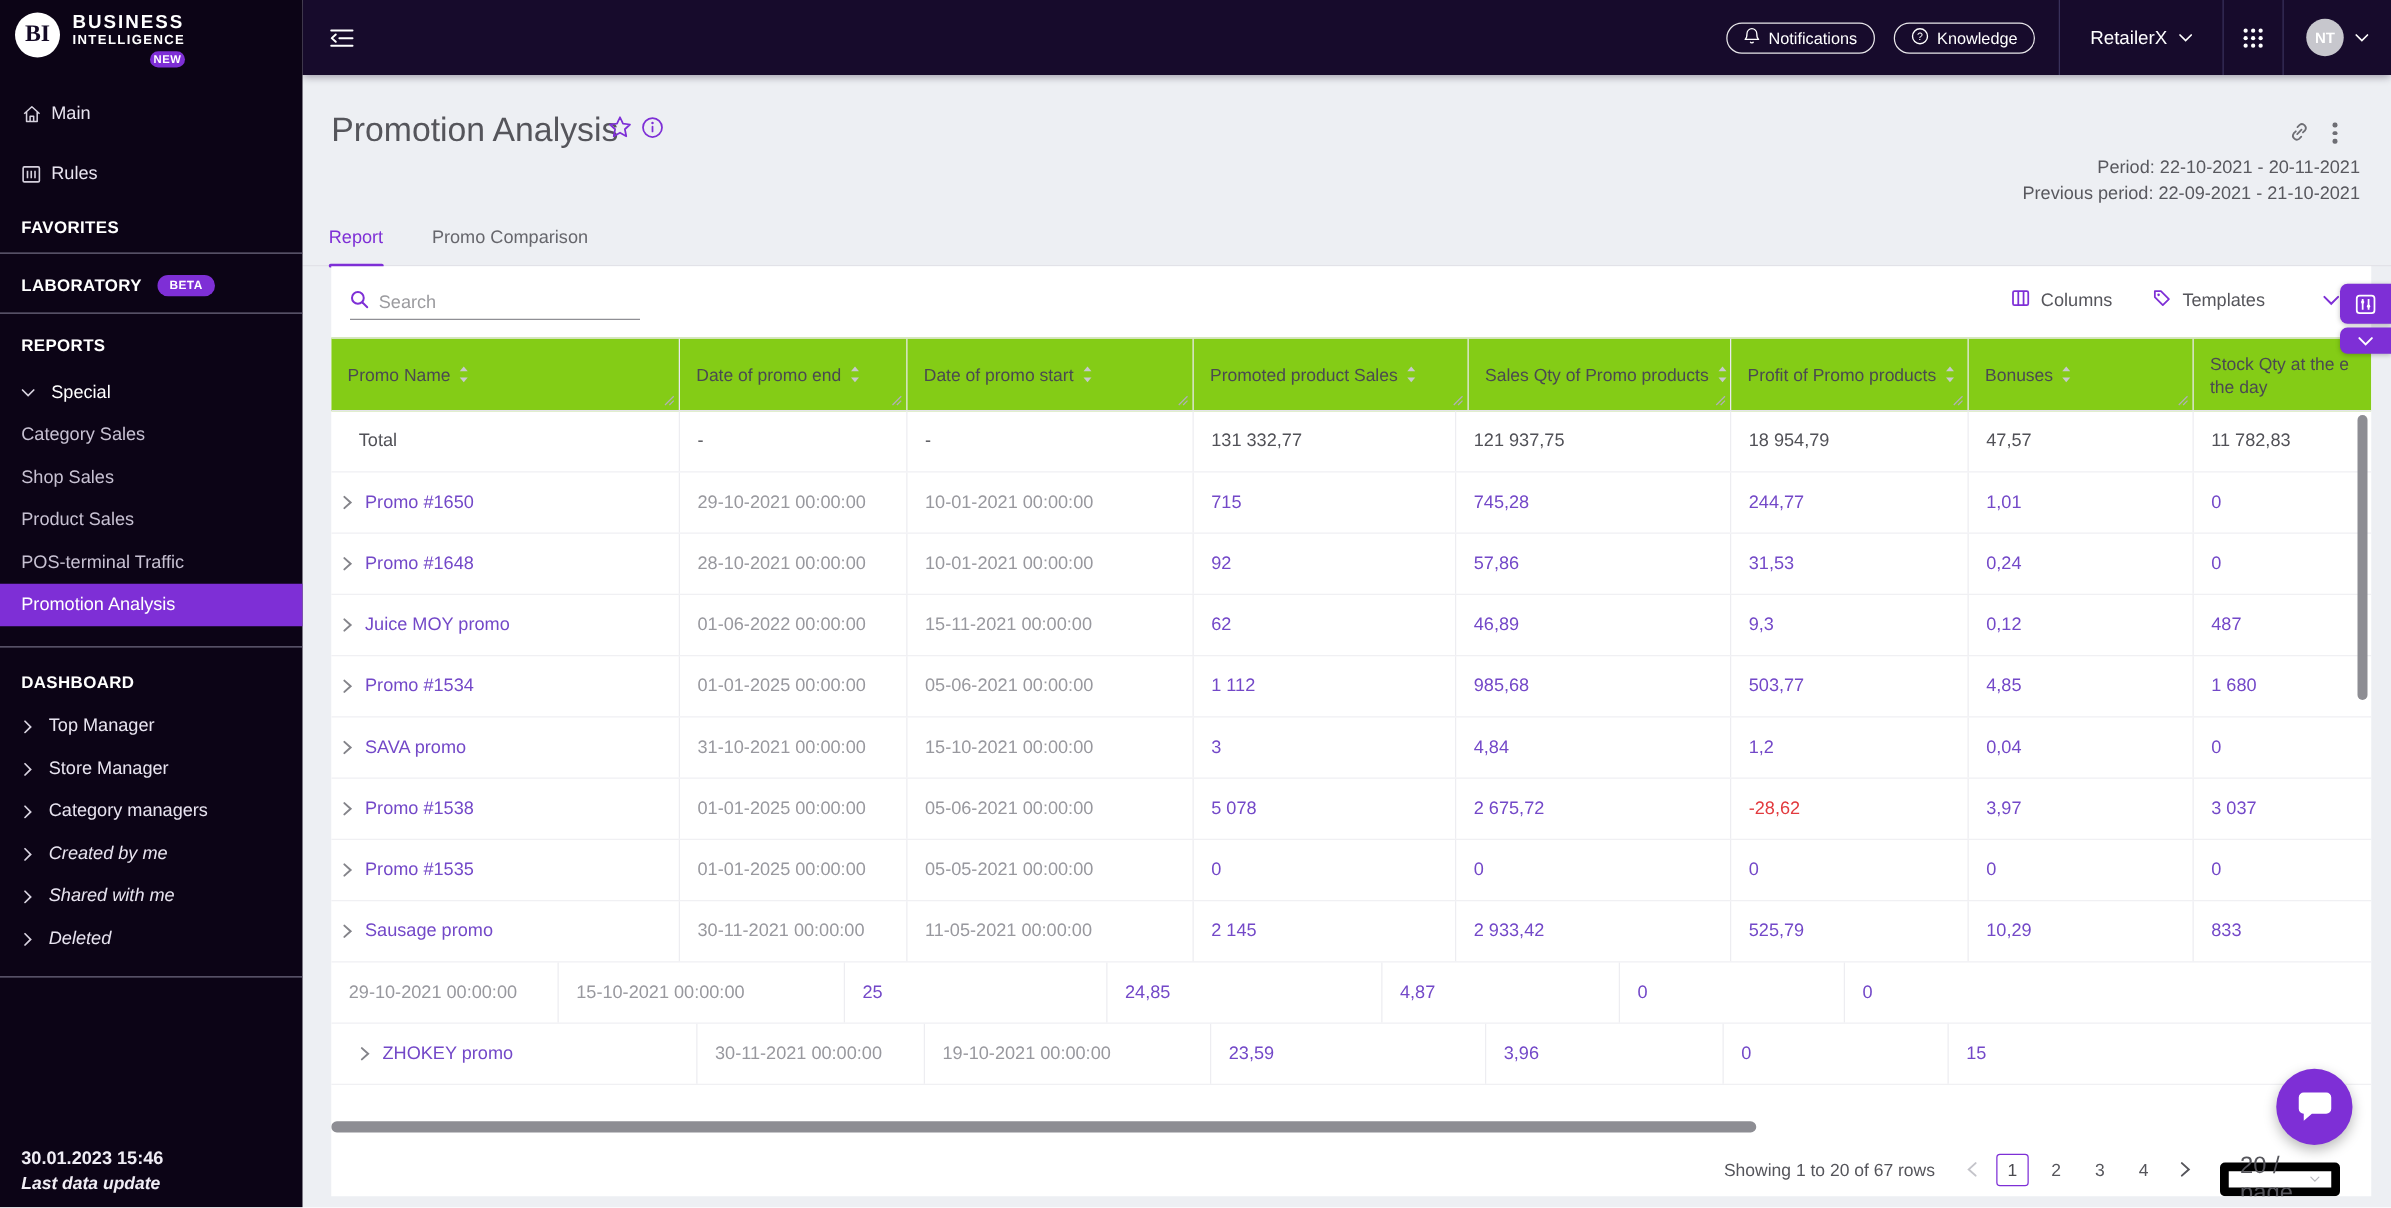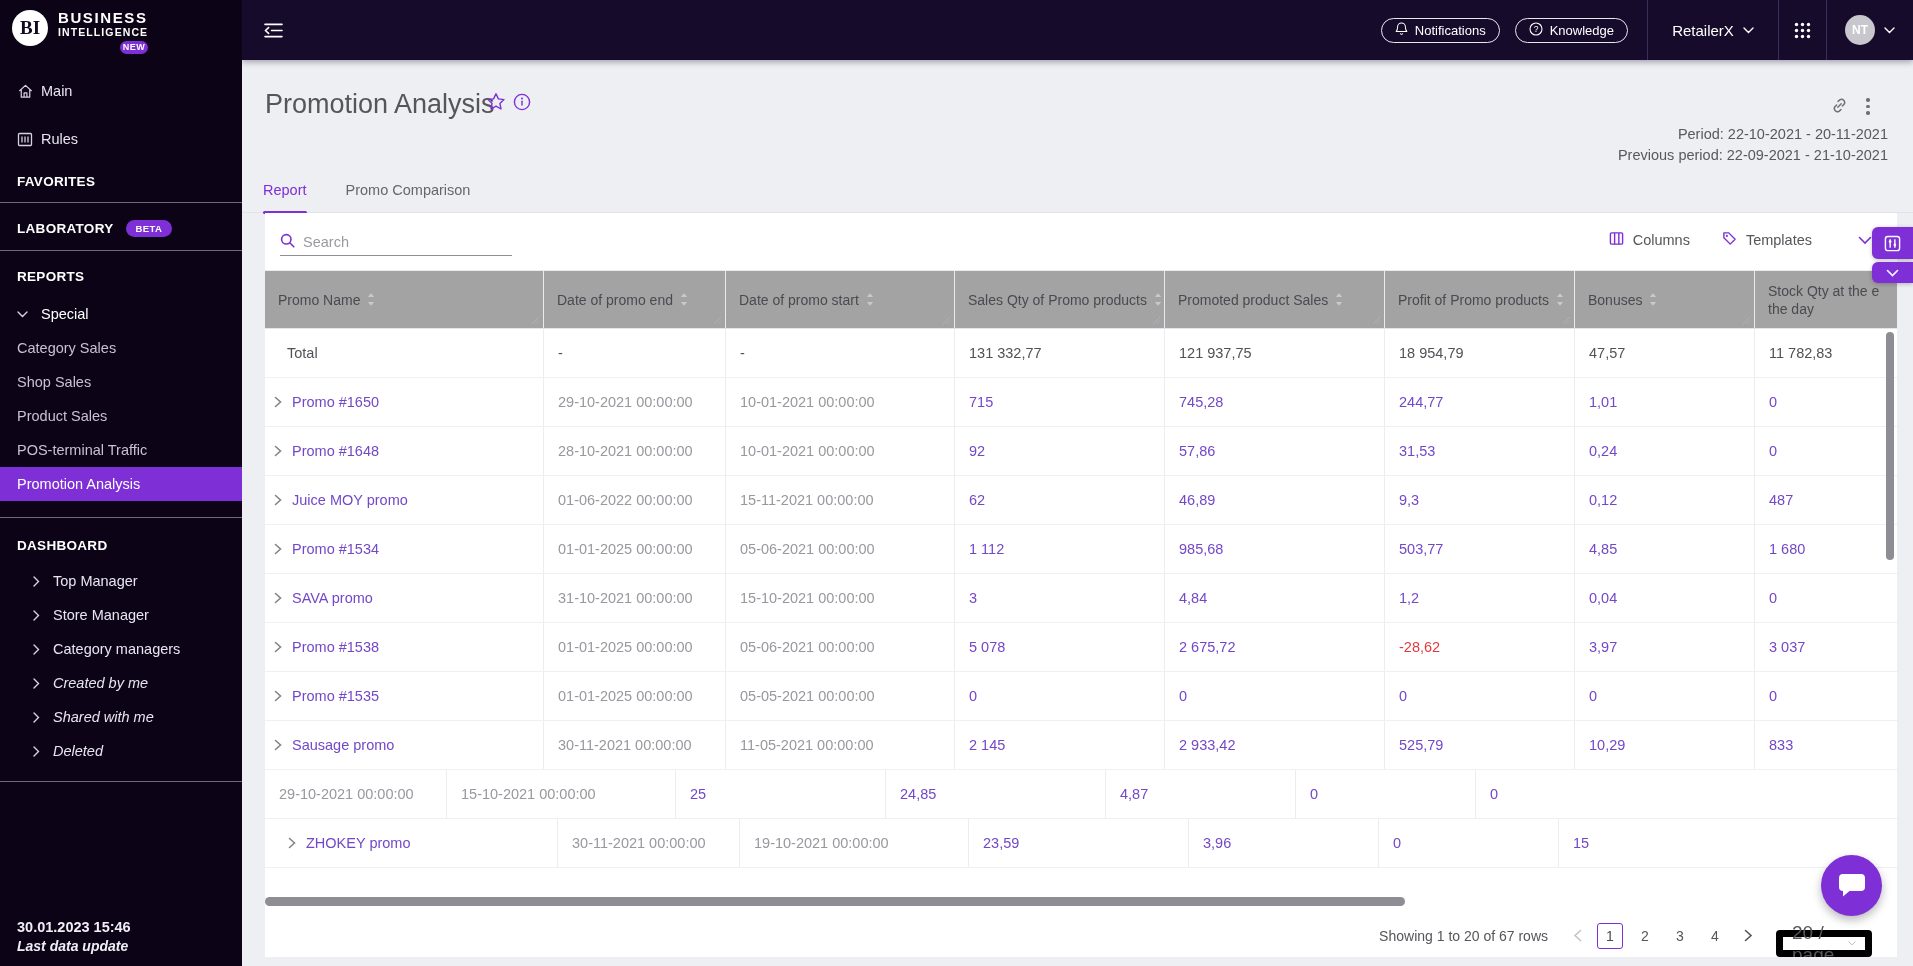--- a/index.html
+++ b/index.html
@@ -24,21 +24,21 @@
   .logo-line2{ color:#fff; font-size:10.5px; font-weight:bold; letter-spacing:1.1px; margin-top:2px; }
   .new-badge{ display:inline-block; background:var(--accent); color:#fff; font-size:9px; font-weight:bold;
     border-radius:8px; padding:2px 3px; margin-top:3px; float:right; letter-spacing:.5px;}
   .side-item{ height:34px; display:flex; align-items:center; padding-left:17px; color:#e8e4f0; font-size:14.5px; cursor:pointer; }
   .side-item .s-icon{ width:24px; display:flex; align-items:center; }
   .side-section{ height:22px; display:flex; align-items:center; padding-left:17px; color:#fff; font-size:13.5px; font-weight:bold; letter-spacing:.3px; }
   .beta-badge{ background:var(--accent); color:#fff; font-size:9.5px; font-weight:bold; border-radius:9px; padding:3px 10px; margin-left:12px; letter-spacing:.4px;}
   .side-divider{ height:1px; background:#6f6a80; }
   .sub-item{ height:34px; display:flex; align-items:center; padding-left:17px; color:#c7c1d2; font-size:14.5px; cursor:pointer; }
   .sub-item.active{ background:var(--accent); color:#fff; }
-  .tree-item{ height:34px; display:flex; align-items:center; padding-left:33px; color:#e8e4f0; font-size:14.5px; cursor:pointer; }
+  .tree-item{ height:34px; display:flex; align-items:center; padding-left:19px; color:#e8e4f0; font-size:14.5px; cursor:pointer; }
   .tree-item .chev{ margin-right:13px; display:flex; color:#d8d3e0;}
   .tree-item.italic{ font-style:italic; }
   .last-update{ position:absolute; left:17px; bottom:12px; color:#f0edf5; }
   .last-update .lu-time{ font-weight:bold; font-size:14.5px; }
   .last-update .lu-label{ font-weight:bold; font-style:italic; font-size:14px; margin-top:3px; }
 
   
   .topbar{ position:absolute; left:242px; top:0; right:0; height:60px; background:var(--topbar-bg); z-index:25;
     display:flex; align-items:center; box-shadow:0 2px 6px rgba(20,10,40,.35); }
   .collapse-btn{ margin-left:21px; display:flex; cursor:pointer; }
@@ -71,21 +71,21 @@
   .card{ position:absolute; left:23px; top:153px; width:1632px; height:744px; background:#fff; overflow:hidden; }
 
   .search-box{ position:absolute; left:15px; top:16px; width:232px; height:27px; border-bottom:1px solid #8f8f95;
     display:flex; align-items:center; gap:8px; }
   .search-box input{ border:none; outline:none; font-size:14.5px; color:#444; width:190px; font-family:inherit;}
   .search-box input::placeholder{ color:#9b9b9f; }
   .toolbar-right{ position:absolute; right:25px; top:18px; display:flex; align-items:center; }
   .tool-btn{ display:flex; align-items:center; gap:9px; color:#55555b; font-size:14.5px; cursor:pointer; }
   .tool-gap1{ width:32px; } .tool-gap2{ width:46px; }
 
-  .thead{ position:absolute; left:0; top:57px; width:1632px; height:59px; display:flex; background:#a3a3a3; border-top:1px solid #ececf0; border-bottom:1px solid #e4e4ea;}
+  .thead{ position:absolute; left:0; top:57px; width:1632px; height:59px; display:flex; background:#84cc16; border-top:1px solid #ececf0; border-bottom:1px solid #e4e4ea;}
   .th{ position:relative; display:flex; align-items:center; padding-left:13px; border-right:1px solid #e9e9ee;
     color:#4a4a50; font-size:14px; cursor:pointer; }
   .th:last-child{ border-right:none; }
   .th-label{ white-space:pre-line; line-height:18px; }
   .th-label.nowrap{ white-space:nowrap; }
   .sort-icon{ margin-left:6px; flex:none; }
   .resize-icon{ position:absolute; right:3px; bottom:3px; }
 
   .tbody{ position:absolute; left:0; top:116px; width:1632px; }
   .trow{ display:flex; height:49px; border-bottom:1px solid #f0f0f3; }
@@ -444,40 +444,40 @@
               </span>
             </span>
             <span class="resize-icon">
               <span style="display: flex;">
                 <svg width="9" height="9" viewBox="0 0 9 9">
                   <path d="M8 1 L1 8 M8 4.5 L4.5 8" stroke="#b0b0b6" stroke-width="1" fill="none"></path>
                 </svg>
               </span>
             </span>
           </div>
-          <div class="th" style="width: 210px;">
-            <span class="th-label">Sales Qty of Promo products</span>
+          <div class="th" style="width: 220px;">
+            <span class="th-label nowrap">Promoted product Sales</span>
             <span class="sort-icon">
               <span style="display: flex;">
                 <svg width="10" height="15" viewBox="0 0 11 16">
                   <path d="M5.5 1 L9 5.2 H2 Z" fill="#c8c8ce"></path>
                   <path d="M5.5 15 L2 10.8 H9 Z" fill="#c8c8ce"></path>
                 </svg>
               </span>
             </span>
             <span class="resize-icon">
               <span style="display: flex;">
                 <svg width="9" height="9" viewBox="0 0 9 9">
                   <path d="M8 1 L1 8 M8 4.5 L4.5 8" stroke="#b0b0b6" stroke-width="1" fill="none"></path>
                 </svg>
               </span>
             </span>
           </div>
-          <div class="th" style="width: 220px;">
-            <span class="th-label nowrap">Promoted product Sales</span>
+          <div class="th" style="width: 210px;">
+            <span class="th-label">Sales Qty of Promo products</span>
             <span class="sort-icon">
               <span style="display: flex;">
                 <svg width="10" height="15" viewBox="0 0 11 16">
                   <path d="M5.5 1 L9 5.2 H2 Z" fill="#c8c8ce"></path>
                   <path d="M5.5 15 L2 10.8 H9 Z" fill="#c8c8ce"></path>
                 </svg>
               </span>
             </span>
             <span class="resize-icon">
               <span style="display: flex;">

